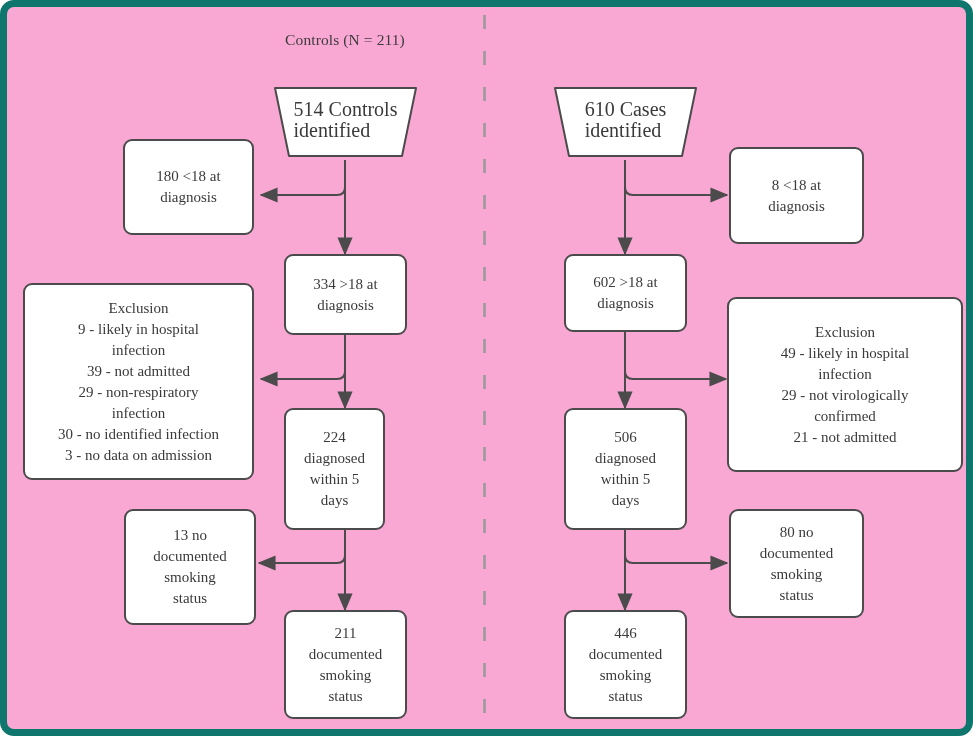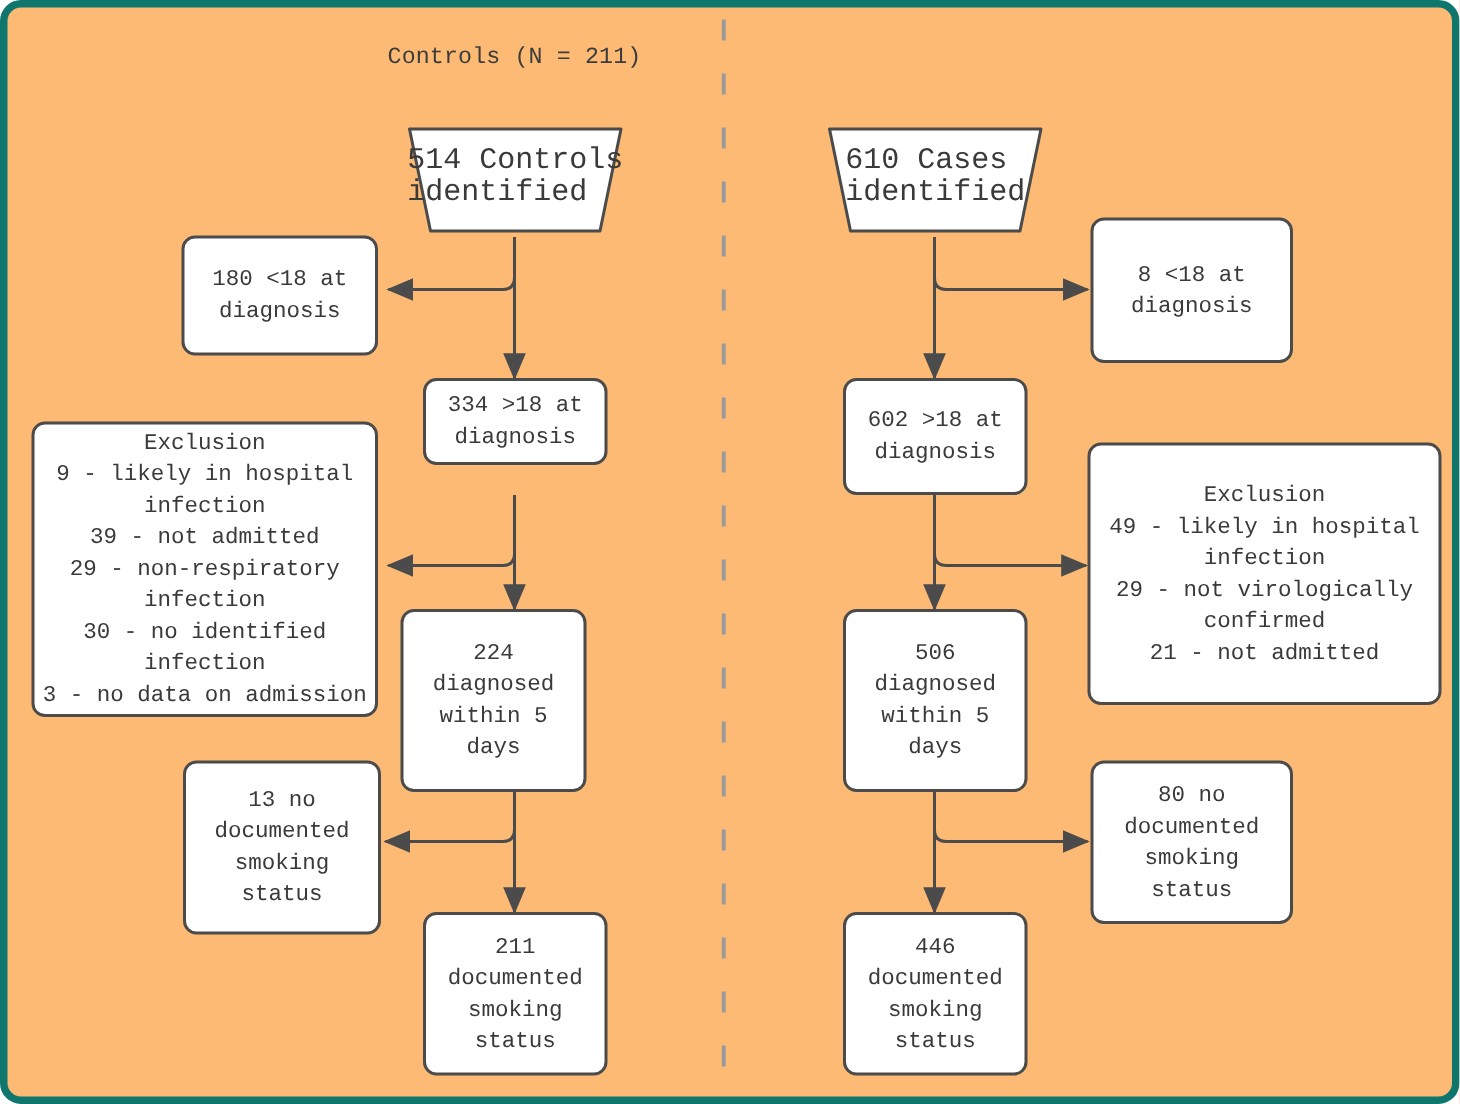--- a/index.html
+++ b/index.html
@@ -4,26 +4,26 @@
 <style>
   html, body {
     margin: 0;
     padding: 0;
     background: #ffffff;
   }
   #page {
     position: relative;
     width: 973px;
     height: 736px;
-    background: #fdba74;
-    border: 5px solid #0f766e;
+    background: #f9a8d4;
+    border: 7px solid #0f766e;
     border-radius: 14px;
     box-sizing: border-box;
     overflow: hidden;
-    font-family: Liberation Mono, monospace;
+    font-family: Liberation Serif, serif;
   }
   .col-title {
     position: absolute;
     font-size: 15.5px;
     color: #3c3c3c;
     text-align: center;
     white-space: nowrap;
     letter-spacing: 0.1px;
   }
   .node {
@@ -117,42 +117,42 @@
   <div class="col-title" style="left:228px; top:24px; width:220px;">Controls (N = 211)</div>
 
   <div class="trapezoid" style="left:261px; top:76px; width:155px; height:78px;">
     <svg viewBox="0 0 155 78" preserveAspectRatio="none">
       <path d="M 7 5 L 148 5 L 134 73 L 21 73 Z" fill="#ffffff" stroke="#4b4b4b" stroke-width="2" stroke-linejoin="round" vector-effect="non-scaling-stroke"></path>
     </svg>
     <span class="txt">514 Controls
 identified</span>
   </div>
 
-  <div class="node" style="left:116px; top:152px; width:131px; height:80px;">
+  <div class="node" style="left:116px; top:132px; width:131px; height:96px;">
     <span class="txt">180 &lt;18 at
 diagnosis</span>
   </div>
 
-  <div class="node" style="left:277px; top:247px; width:123px; height:58px;text-align:center;">
+  <div class="node" style="left:277px; top:247px; width:123px; height:81px;text-align:center;">
     <span class="txt">334 &gt;18 at
 diagnosis</span>
   </div>
 
   <div class="node" style="left:16px; top:276px; width:231px; height:197px;">
     <span class="txt">Exclusion
 9 - likely in hospital
 infection
 39 - not admitted
 29 - non-respiratory
 infection
 30 - no identified infection
 3 - no data on admission</span>
   </div>
 
-  <div class="node" style="left:262px; top:401px; width:124px; height:122px;">
+  <div class="node" style="left:277px; top:401px; width:101px; height:122px;">
     <span class="txt">224
 diagnosed
 within 5
 days</span>
   </div>
 
   <div class="node" style="left:117px; top:502px; width:132px; height:116px;">
     <span class="txt">13 no
 documented
 smoking

